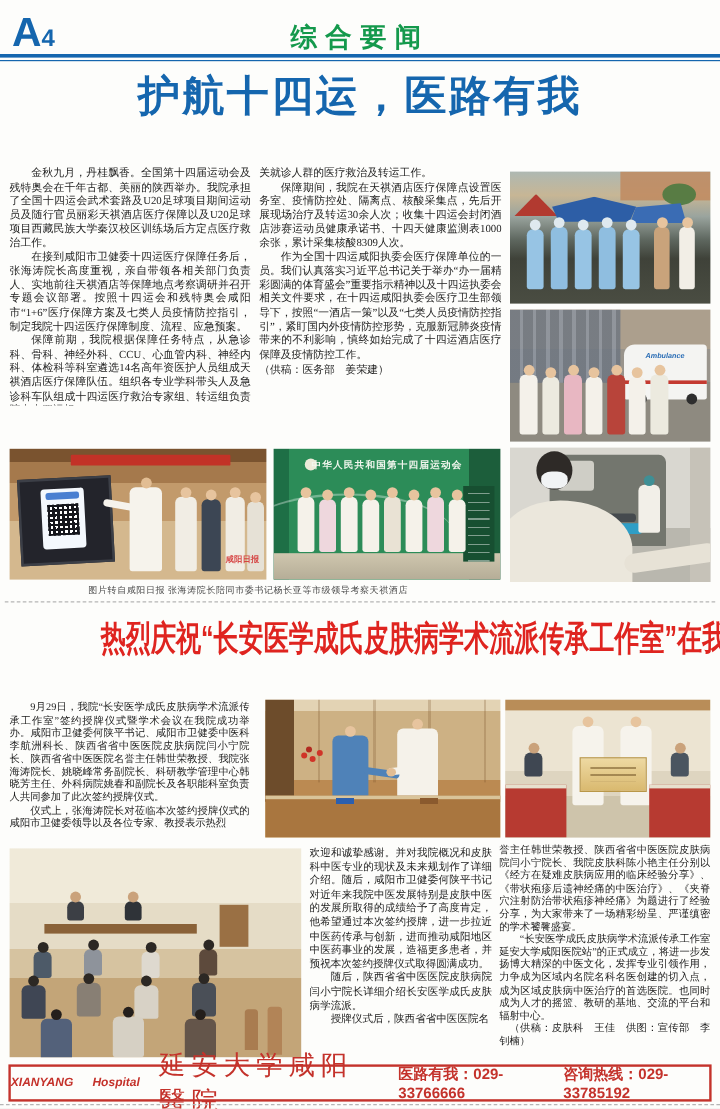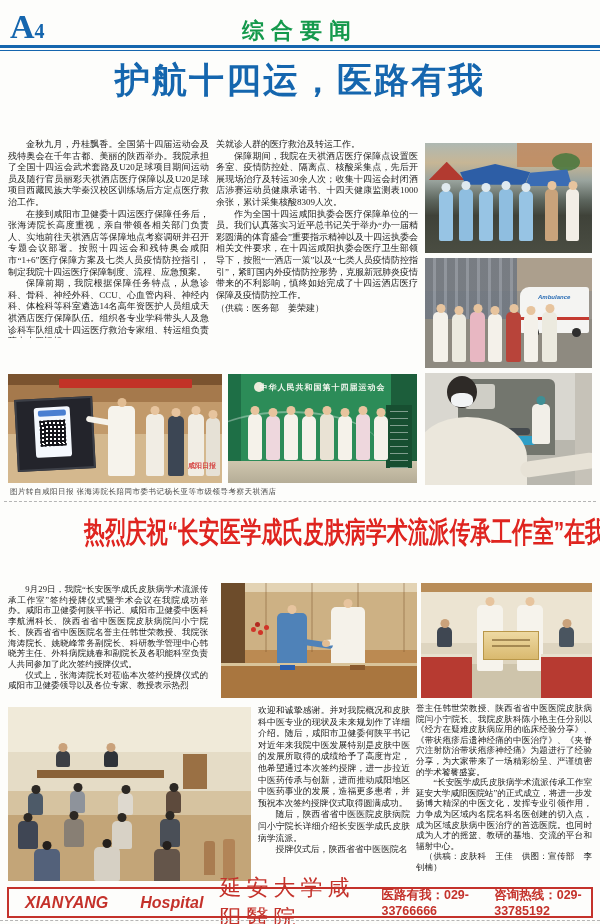--- a/index.html
+++ b/index.html
@@ -1,19 +1,19 @@
 <!DOCTYPE html>
 <html><head>
 <meta charset="utf-8">
 <style>
   html,body{margin:0;padding:0;background:#e8e8e8;}
   .page{position:relative;width:600px;height:924px;margin:0 auto;background:#fdfdfb;
         font-family:"Liberation Serif", serif;overflow:hidden;}
   
-  .page-label{position:absolute;left:10px;top:10px;color:#1566ae;font-family:Liberation Serif, serif;font-weight:900;}
+  .page-label{position:absolute;left:10px;top:10px;color:#1566ae;font-family:Liberation Sans, sans-serif;font-weight:900;}
   .page-label .big{font-size:34px;line-height:34px;}
   .page-label .small{font-size:20px;}
   .section-title{position:absolute;left:0;right:0;top:16px;text-align:center;color:#14994c;
         font-family:"Liberation Sans",sans-serif;font-size:22px;font-weight:900;letter-spacing:7px;}
   .rule-thick{position:absolute;left:0;right:0;top:45px;height:3px;background:#1566ae;}
   .rule-thin{position:absolute;left:0;right:0;top:50px;height:1px;background:#1566ae;}
   
   .a1-title{position:absolute;left:0;right:0;top:57px;text-align:center;color:#1566ae;
         font-family:"Liberation Sans",sans-serif;font-size:35px;font-weight:900;letter-spacing:2px;}
   .a1-subtitle{position:absolute;left:0;right:0;top:106px;text-align:center;color:#222;
@@ -21,31 +21,31 @@
   .col{position:absolute;text-align:justify;color:#1c1c1c;font-size:9px;line-height:11.6px;overflow:hidden;}
   .col p{margin:0;text-indent:2em;}
   .col p.cont{text-indent:0;}
   .byline{text-indent:0 !important;margin-top:2px !important;}
   
   .photo{position:absolute;overflow:hidden;background:#ccc;}
   .ph{position:absolute;}
   .fig{position:absolute;border-radius:5px 5px 2px 2px;}
   .fig::before{content:"";position:absolute;left:50%;top:-8px;transform:translateX(-50%);
         width:9px;height:9px;border-radius:50%;background:var(--skin,#e7c49e);}
-  .caption{position:absolute;font-size:7.5px;color:#4a4a4a;letter-spacing:.5px;}
+  .caption{position:absolute;font-size:7.5px;color:#4a4a4a;letter-spacing:.5px;text-align:right;}
   .dashed{position:absolute;border-top:1.5px dashed #b5b5b5;}
   
   .a2-headline{position:absolute;left:0;right:0;top:513px;text-align:center;color:#df241f;white-space:nowrap;
         font-family:"Liberation Sans",sans-serif;font-size:29px;font-weight:900;
         transform:scaleX(.72);transform-origin:50% 50%;}
   
   .footer-box{position:absolute;left:7px;right:7px;top:887px;height:27px;border:2px solid #c4322b;
         display:flex;align-items:center;justify-content:center;gap:16px;color:#c4322b;
         font-family:"Liberation Sans",sans-serif;}
-  .footer-box .en{font-style:italic;font-weight:700;font-size:16px;margin-left:16px;}
+  .footer-box .en{font-style:italic;font-weight:700;font-size:10px;}
   .footer-box .cn{font-family:"Liberation Serif",serif;font-size:22px;font-weight:400;letter-spacing:5px;}
   .footer-box .tel{font-weight:700;font-size:12.5px;}
 </style>
 </head>
 <body>
 
 <div class="page">
 
   <div class="page-label">
     <span class="big">A</span><span class="small">4</span>

